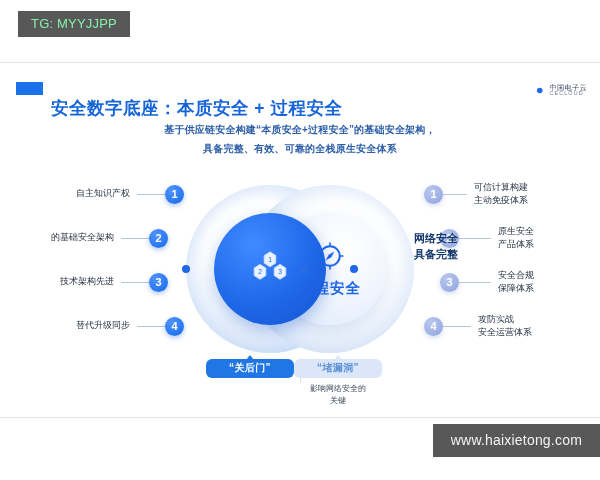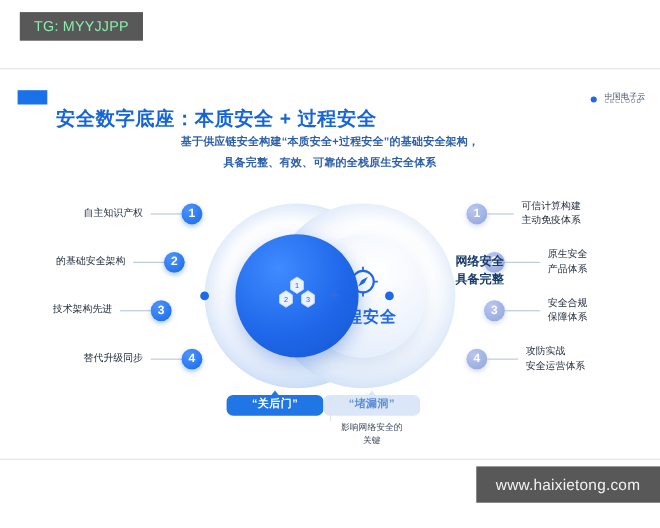--- a/index.html
+++ b/index.html
@@ -409,21 +409,21 @@
       <span class="leader" style="width:28px;"></span>
       <span class="badge-num">1</span>
     </div>
     <div class="side-item" style="top:44px; right:16px;">
       <span class="item-text">
         <span>的基础安全架构</span>
       </span>
       <span class="leader" style="width:28px;"></span>
       <span class="badge-num">2</span>
     </div>
-    <div class="side-item" style="top:88px; right:28px;">
+    <div class="side-item" style="top:88px; right:16px;">
       <span class="item-text">
         <span>技术架构先进</span>
       </span>
       <span class="leader" style="width:28px;"></span>
       <span class="badge-num">3</span>
     </div>
     <div class="side-item" style="top:132px;">
       <span class="item-text">
         <span>替代升级同步</span>
       </span>

